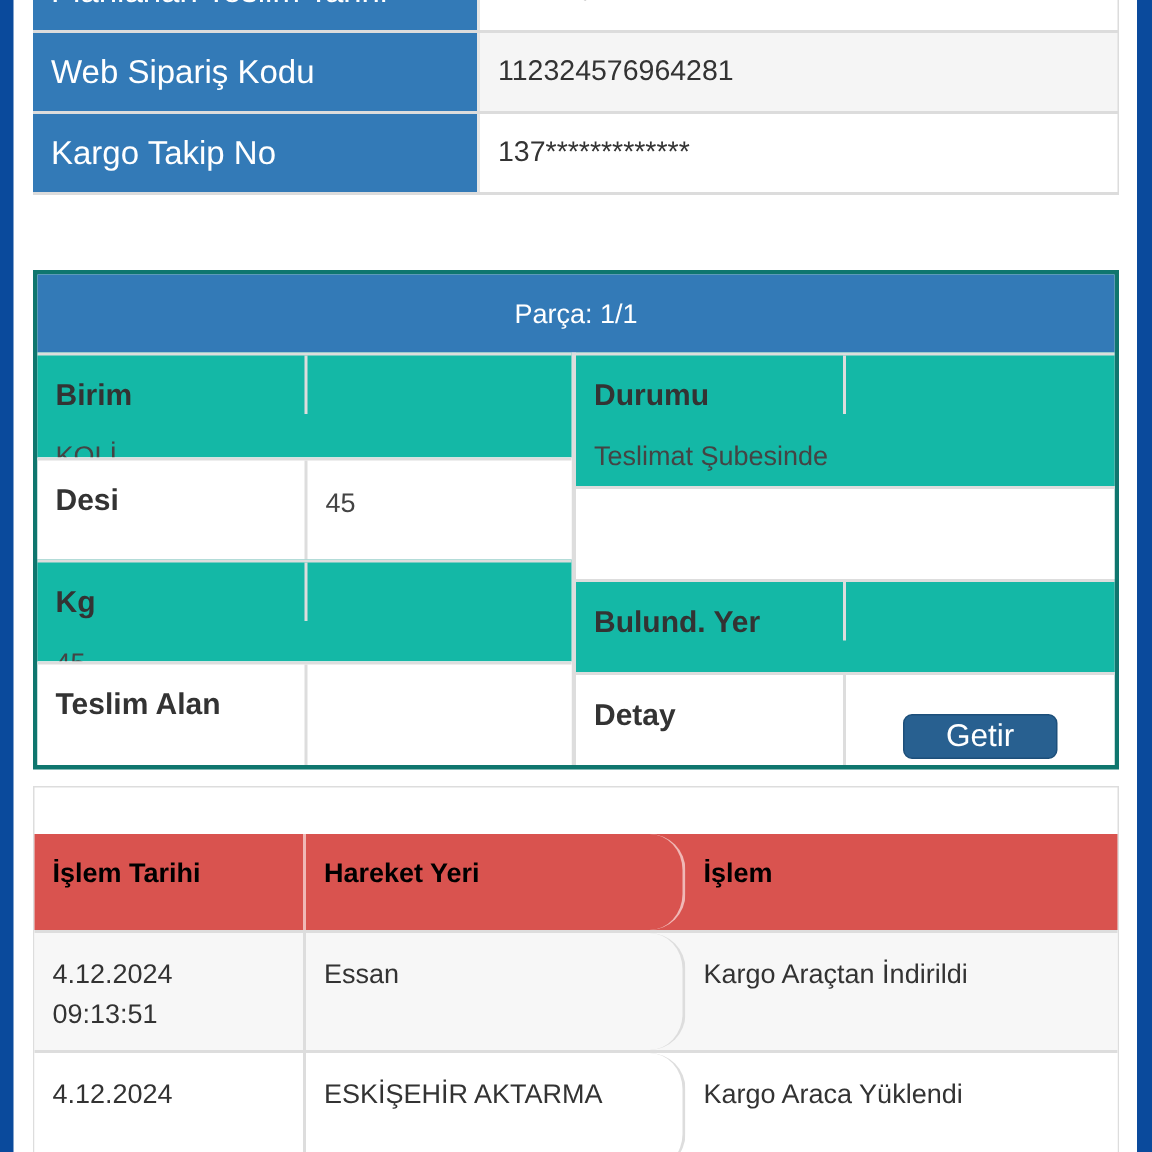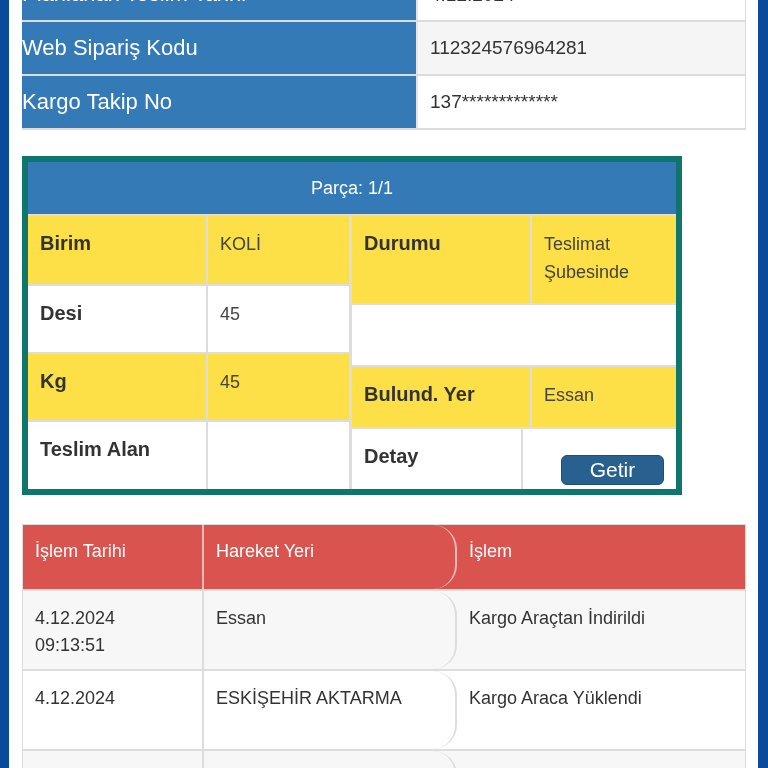--- a/index.html
+++ b/index.html
@@ -6,42 +6,42 @@
     html, body { width: 768px; height: 768px; overflow: hidden; background: #ffffff; }
     body { position: relative; font-family: "Liberation Sans", sans-serif; color: #333333; }
 
     .frame-left { position: absolute; left: 0; top: 0; width: 9px; height: 768px; background: #0a4a9c; }
     .frame-right { position: absolute; left: 758px; top: 0; width: 10px; height: 768px; background: #0a4a9c; }
 
     
     .info-table { position: absolute; left: 22px; top: -32px; width: 724px; border-collapse: collapse; }
     .info-row { display: flex; height: 54px; border-bottom: 2px solid #dcdcdc; }
     .info-row:last-child { border-bottom: 2px solid #dcdcdc; }
-    .info-label { width: 396px; background: #337ab7; color: #ffffff; font-size: 22px; padding-left: 0; display: flex; align-items: center; border-right: 2px solid #e6e6e6; }
+    .info-label { width: 298px; background: #337ab7; color: #ffffff; font-size: 22px; padding-left: 12px; display: flex; align-items: center; border-right: 2px solid #e6e6e6; }
     .info-value { flex: 1; background: #ffffff; font-size: 19px; padding-left: 12px; display: flex; align-items: center; border-right: 1px solid #dcdcdc; color: #333; }
     .info-row.alt .info-value { background: #f5f5f5; }
     .info-value.top { align-items: flex-start; padding-top: 16px; }
 
     
-    .parca { position: absolute; left: 22px; top: 156px; width: 660px; border: 6px solid #0f766e; }
+    .parca { position: absolute; left: 22px; top: 180px; width: 724px; border: 3px solid #0f766e; }
     .parca-header { height: 52px; background: #337ab7; color: #ffffff; font-size: 18px; display: flex; align-items: center; justify-content: center; }
     .parca-body { display: flex; }
     .parca-col { width: 50%; display: flex; flex-direction: column; }
     .parca-col.left { border-right: 3px solid #dddddd; }
     .p-row { display: flex; border-top: 2px solid #dddddd; }
     .p-key { width: 180px; padding: 16px 12px 0 12px; font-weight: bold; font-size: 20px; color: #333; border-right: 2px solid #dddddd; }
     .p-val { flex: 1; padding: 14px 12px 0 12px; font-size: 18px; color: #444; line-height: 28px; }
-    .p-row.shade { background: #fde047; }
+    .p-row.shade { background: #14b8a6; flex-direction: column; }
     .p-row.white { background: #ffffff; }
 
     .getir-btn { display: inline-block; margin-left: 26px; margin-top: 2px; width: 103px; height: 30px; border-radius: 6px; background: #286090; border: 1px solid #1d4f7a; color: #ffffff; font-size: 21px; line-height: 28px; text-align: center; cursor: pointer; font-family: "Liberation Sans", sans-serif; }
 
     
     .history { position: absolute; left: 22px; top: 524px; width: 724px; border: 1px solid #dddddd; }
-    .h-head { display: flex; height: 64px; background: #d9534f; color: #ffffff; font-weight: normal; font-size: 18px; }
+    .h-head { display: flex; height: 64px; background: #d9534f; color: #000000; font-weight: bold; font-size: 18px; margin-top: 31px; }
     .h-head > div { padding: 16px 12px 0 12px; border-right: 2px solid #f0b8b6; }
     .h-head > div:last-child { border-right: none; }
     .c1 { width: 181px; }
     .c2 { width: 253px; border-radius: 24px; }
     .c3 { flex: 1; }
     .h-row { display: flex; height: 80px; border-top: 2px solid #dddddd; font-size: 18px; color: #333; }
     .h-row > div { padding: 14px 12px 0 12px; border-right: 2px solid #dddddd; line-height: 27px; }
     .h-row > div:last-child { border-right: none; }
     .h-row.shade { background: #f7f7f7; }
     .h-row.white { background: #ffffff; }

